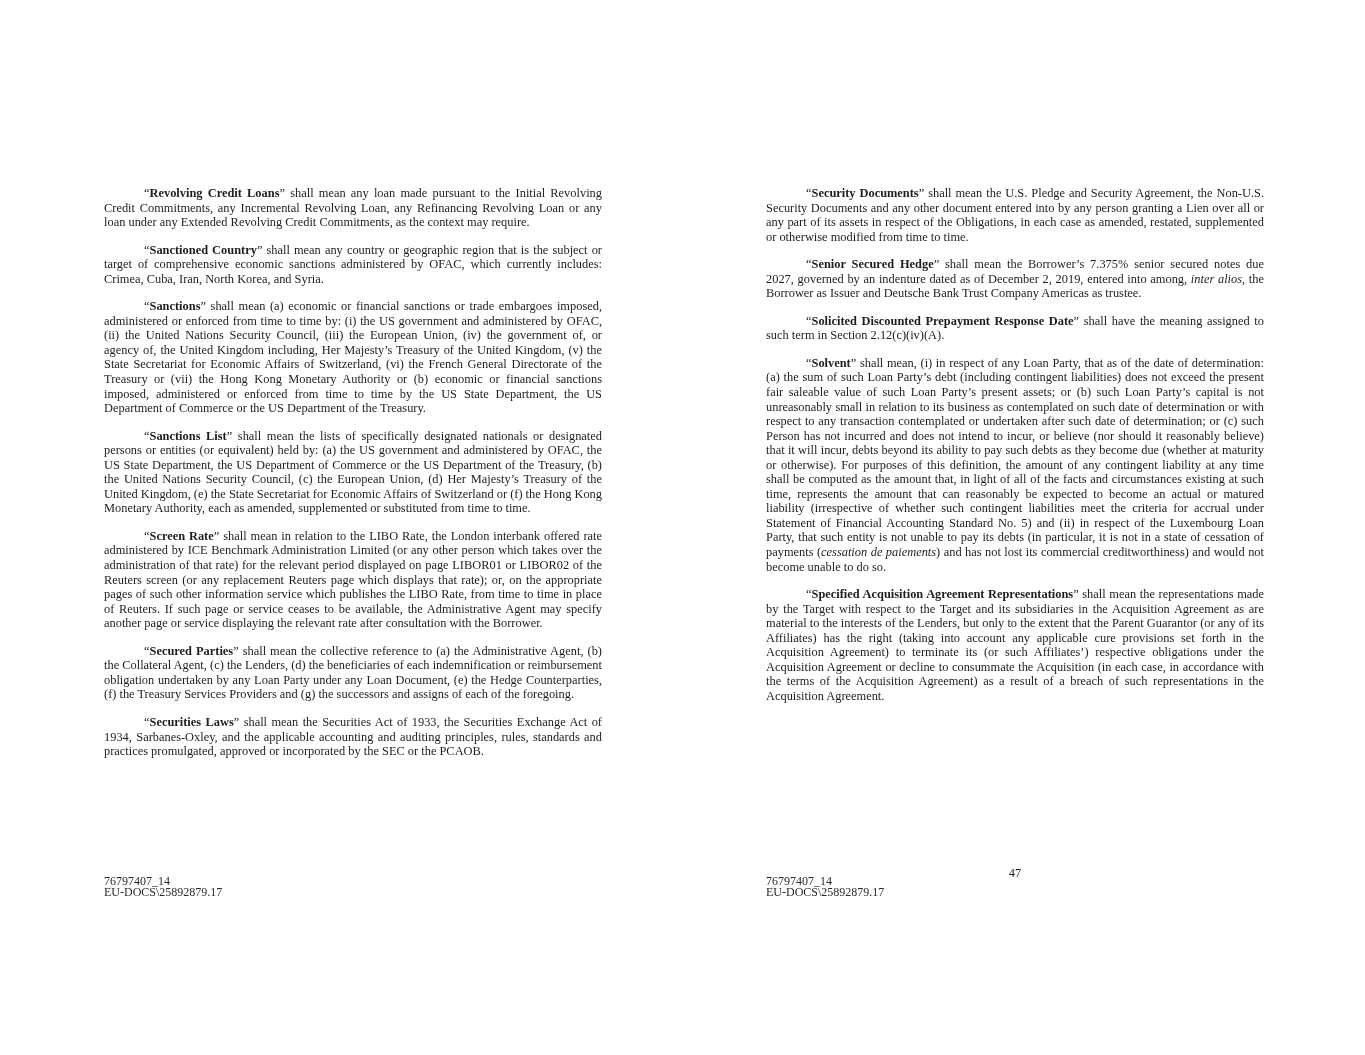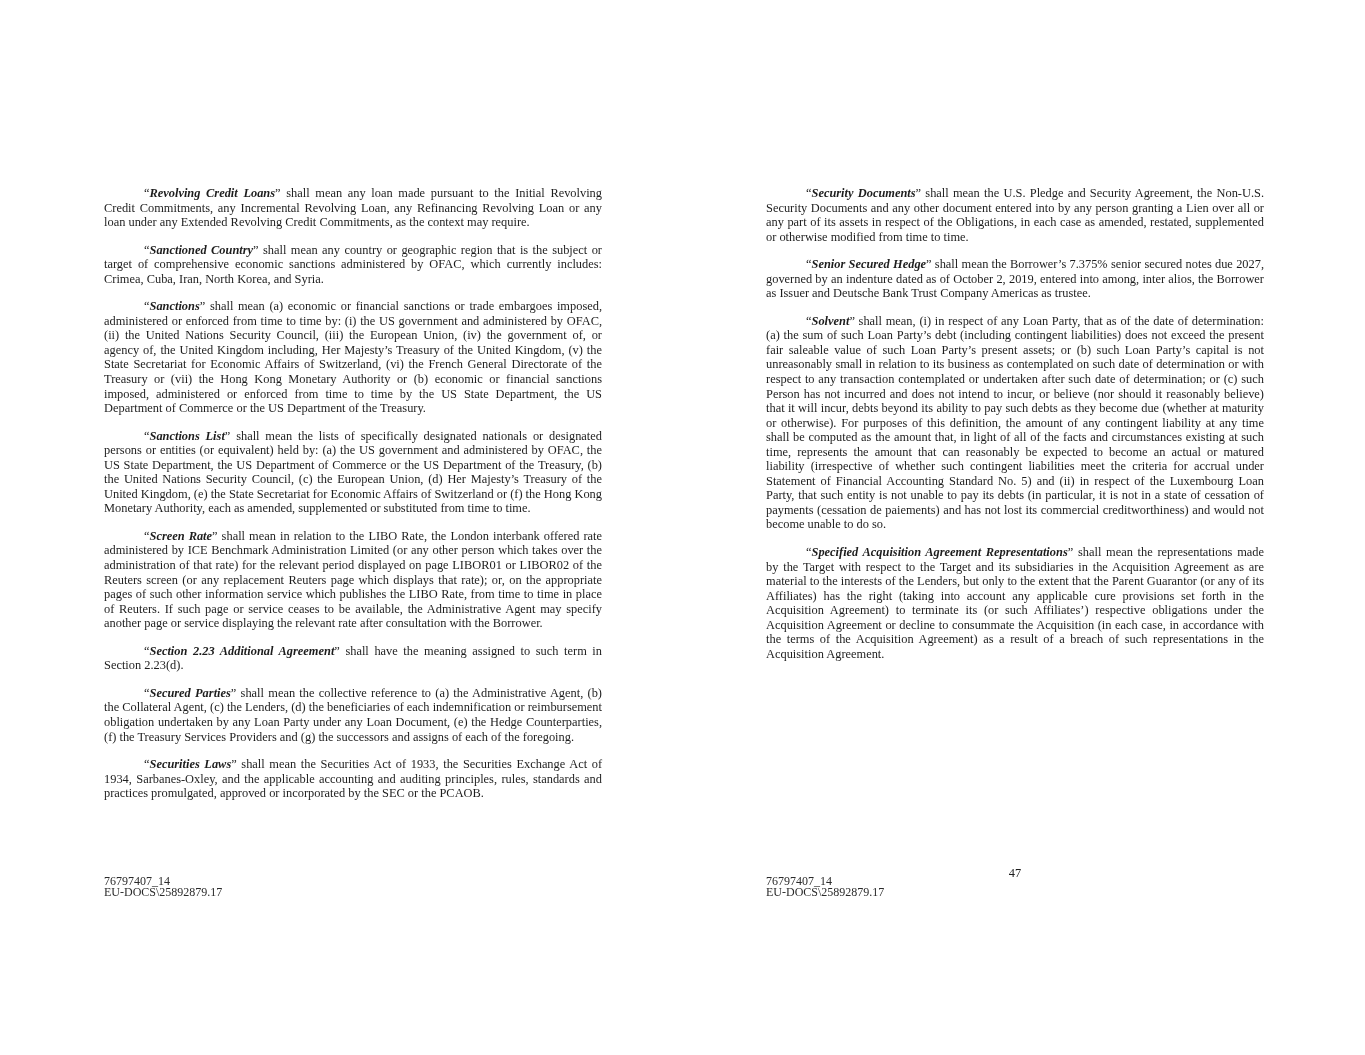--- a/index.html
+++ b/index.html
@@ -19,22 +19,22 @@
   }
   .page-left  { left: 104px; }
   .page-right { left: 766px; }
   .para {
     margin: 0 0 13px 0;
     text-indent: 40px;
     text-align: justify;
     font-size: 12.4px;
     line-height: 14.55px;
   }
-  .term { font-weight: 700; font-style: italic; }
-  .it   { }
+  .term { font-weight: 700; }
+  .it   { font-style: italic; }
   .page-number {
     position: absolute;
     top: 680px;
     left: 0;
     width: 100%;
     text-align: center;
     font-size: 12.4px;
   }
   .footer {
     position: absolute;
@@ -48,34 +48,34 @@
 </head>
 <body>
 
 <div class="page page-left">
   <div class="page-body">
       <p class="para"><span>“</span><span class="term">Revolving Credit Loans</span><span>”</span><span> shall mean any loan made pursuant to the Initial Revolving Credit Commitments, any Incremental Revolving Loan, any Refinancing Revolving Loan or any loan under any Extended Revolving Credit Commitments, as the context may require.</span></p>
       <p class="para"><span>“</span><span class="term">Sanctioned Country</span><span>”</span><span> shall mean any country or geographic region that is the subject or target of comprehensive economic sanctions administered by OFAC, which currently includes:  Crimea, Cuba, Iran, North Korea, and Syria.</span></p>
       <p class="para"><span>“</span><span class="term">Sanctions</span><span>”</span><span> shall mean (a) economic or financial sanctions or trade embargoes imposed, administered or enforced from time to time by:  (i) the US government and administered by OFAC, (ii) the United Nations Security Council, (iii) the European Union, (iv) the government of, or agency of, the United Kingdom including, Her Majesty’s Treasury of the United Kingdom, (v) the State Secretariat for Economic Affairs of Switzerland, (vi) the French General Directorate of the Treasury or (vii) the Hong Kong Monetary Authority or (b) economic or financial sanctions imposed, administered or enforced from time to time by the US State Department, the US Department of Commerce or the US Department of the Treasury.</span></p>
       <p class="para"><span>“</span><span class="term">Sanctions List</span><span>”</span><span> shall mean the lists of specifically designated nationals or designated persons or entities (or equivalent) held by:  (a) the US government and administered by OFAC, the US State Department, the US Department of Commerce or the US Department of the Treasury, (b) the United Nations Security Council, (c) the European Union, (d) Her Majesty’s Treasury of the United Kingdom, (e) the State Secretariat for Economic Affairs of Switzerland or (f) the Hong Kong Monetary Authority, each as amended, supplemented or substituted from time to time.</span></p>
       <p class="para"><span>“</span><span class="term">Screen Rate</span><span>”</span><span> shall mean in relation to the LIBO Rate, the London interbank offered rate administered by ICE Benchmark Administration Limited (or any other person which takes over the administration of that rate) for the relevant period displayed on page LIBOR01 or LIBOR02 of the Reuters screen (or any replacement Reuters page which displays that rate); or, on the appropriate pages of such other information service which publishes the LIBO Rate, from time to time in place of Reuters.  If such page or service ceases to be available, the Administrative Agent may specify another page or service displaying the relevant rate after consultation with the Borrower.</span></p>
-      <p class="para"><span>“</span><span class="term">Section 2.23 Additional Agreement</span><span>”</span><span> shall have the meaning assigned to such term in Section 2.23(d).</span></p>
       <p class="para"><span>“</span><span class="term">Secured Parties</span><span>”</span><span> shall mean the collective reference to (a) the Administrative Agent, (b) the Collateral Agent, (c) the Lenders, (d) the beneficiaries of each indemnification or reimbursement obligation undertaken by any Loan Party under any Loan Document, (e) the Hedge Counterparties, (f) the Treasury Services Providers and (g) the successors and assigns of each of the foregoing.</span></p>
       <p class="para"><span>“</span><span class="term">Securities Laws</span><span>”</span><span> shall mean the Securities Act of 1933, the Securities Exchange Act of 1934, Sarbanes-Oxley, and the applicable accounting and auditing principles, rules, standards and practices promulgated, approved or incorporated by the SEC or the PCAOB.</span></p>
     </div>
   <div class="footer">
     <div>76797407_14</div>
     <div>EU-DOCS\25892879.17</div>
   </div>
 </div>
 
 <div class="page page-right">
   <div class="page-body">
       <p class="para"><span>“</span><span class="term">Security Documents</span><span>”</span><span> shall mean the U.S. Pledge and Security Agreement, the Non-U.S. Security Documents and any other document entered into by any person granting a Lien over all or any part of its assets in respect of the Obligations, in each case as amended, restated, supplemented or otherwise modified from time to time.</span></p>
-      <p class="para"><span>“</span><span class="term">Senior Secured Hedge</span><span>”</span><span> shall mean the Borrower’s 7.375% senior secured notes due 2027, governed by an indenture dated as of October 2, 2019, entered into among, </span><span class="it">inter alios,</span><span> the Borrower as Issuer and Deutsche Bank Trust Company Americas as trustee.</span></p>
+      <p class="para"><span>“</span><span class="term">Senior Secured Hedge</span><span>”</span><span> shall mean the Borrower’s 7.375% senior secured notes due 2027, governed by an indenture dated as of December 2, 2019, entered into among, </span><span class="it">inter alios,</span><span> the Borrower as Issuer and Deutsche Bank Trust Company Americas as trustee.</span></p>
+      <p class="para"><span>“</span><span class="term">Solicited Discounted Prepayment Response Date</span><span>”</span><span> shall have the meaning assigned to such term in Section 2.12(c)(iv)(A).</span></p>
       <p class="para"><span>“</span><span class="term">Solvent</span><span>”</span><span> shall mean, (i) in respect of any Loan Party, that as of the date of determination: (a) the sum of such Loan Party’s debt (including contingent liabilities) does not exceed the present fair saleable value of such Loan Party’s present assets; or (b) such Loan Party’s capital is not unreasonably small in relation to its business as contemplated on such date of determination or with respect to any transaction contemplated or undertaken after such date of determination; or (c) such Person has not incurred and does not intend to incur, or believe (nor should it reasonably believe) that it will incur, debts beyond its ability to pay such debts as they become due (whether at maturity or otherwise).  For purposes of this definition, the amount of any contingent liability at any time shall be computed as the amount that, in light of all of the facts and circumstances existing at such time, represents the amount that can reasonably be expected to become an actual or matured liability (irrespective of whether such contingent liabilities meet the criteria for accrual under Statement of Financial Accounting Standard No. 5) and (ii) in respect of the Luxembourg Loan Party, that such entity is not unable to pay its debts (in particular, it is not in a state of cessation of payments (</span><span class="it">cessation de paiements</span><span>) and has not lost its commercial creditworthiness) and would not become unable to do so.</span></p>
       <p class="para"><span>“</span><span class="term">Specified Acquisition Agreement Representations</span><span>”</span><span> shall mean the representations made by the Target with respect to the Target and its subsidiaries in the Acquisition Agreement as are material to the interests of the Lenders, but only to the extent that the Parent Guarantor (or any of its Affiliates) has the right (taking into account any applicable cure provisions set forth in the Acquisition Agreement) to terminate its (or such Affiliates’) respective obligations under the Acquisition Agreement or decline to consummate the Acquisition (in each case, in accordance with the terms of the Acquisition Agreement) as a result of a breach of such representations in the Acquisition Agreement.</span></p>
     </div>
   <div class="page-number">47</div>
   <div class="footer">
     <div>76797407_14</div>
     <div>EU-DOCS\25892879.17</div>
   </div>
 </div>
 

